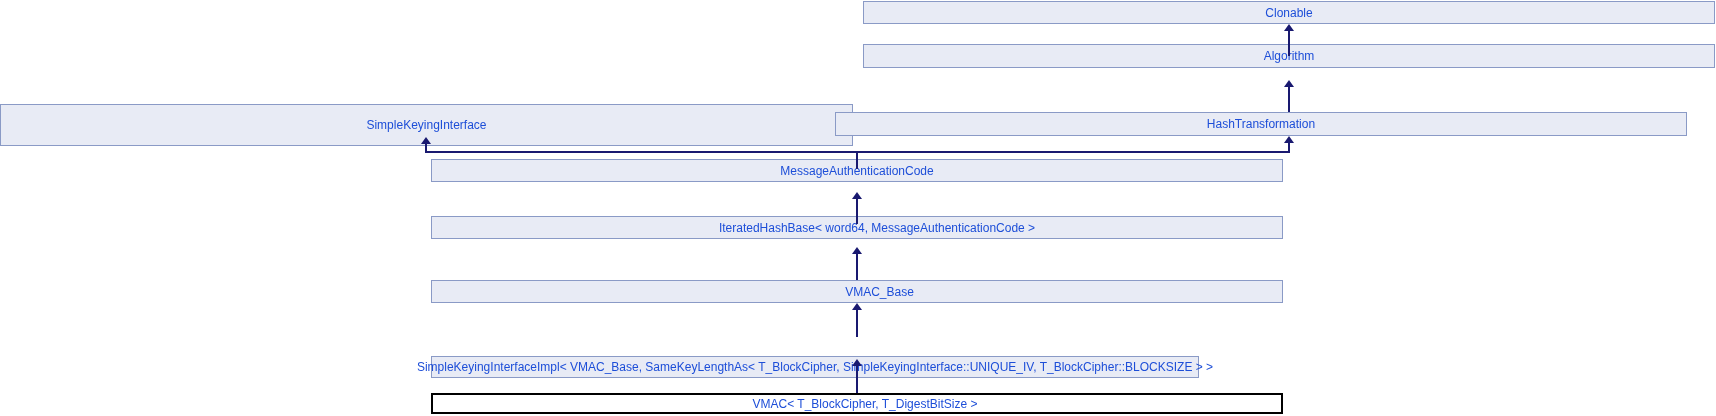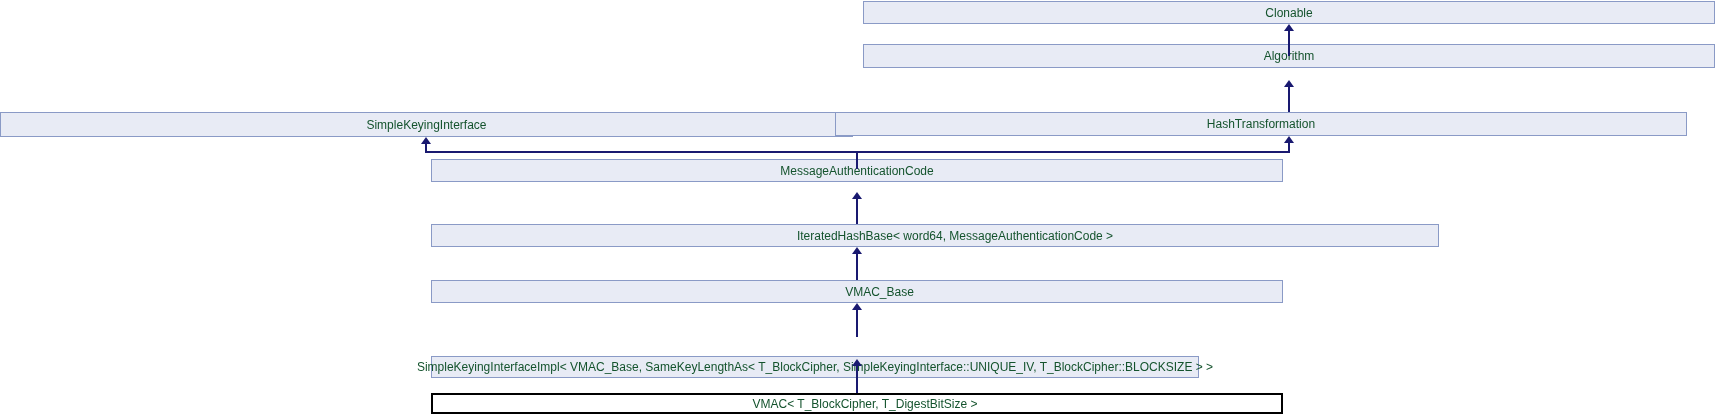--- a/index.html
+++ b/index.html
@@ -8,21 +8,21 @@
     --arrow:#191970;
     --highlight-border:#000000;
   }
   html,body{margin:0;padding:0;background:#ffffff;}
   #canvas{
     position:relative;
     width:1716px;height:416px;
     background:#ffffff;
     font-family:"Liberation Sans", sans-serif;
     font-size:12px;
-    color:#14532d;
+    color:#1d4ed8;
     overflow:hidden;
   }
   .node{
     position:absolute;
     box-sizing:border-box;
     background:var(--node-fill);
     border:1px solid var(--node-border);
     display:flex;
     align-items:center;
     justify-content:center;
@@ -39,24 +39,24 @@
   .hline{position:absolute;height:2px;background:var(--arrow);}
   .arrowhead{
     position:absolute;width:0;height:0;
     border-left:5px solid transparent;
     border-right:5px solid transparent;
     border-bottom:7px solid var(--arrow);
   }
   
   #n-clonable {left:863px;top:1px;  width:852px;height:23px;}
   #n-algorithm{left:863px;top:44px; width:852px;height:24px;}
-  #n-ski      {left:0px;  top:112px;width:853px;height:25px;}
+  #n-ski      {left:0px;  top:104px;width:853px;height:42px;}
   #n-hash     {left:835px;top:112px;width:852px;height:24px;}
   #n-mac      {left:431px;top:159px;width:852px;height:23px;}
-  #n-ihb      {left:431px;top:224px;width:1008px;height:23px;padding-left:40px;}
+  #n-ihb      {left:431px;top:216px;width:852px;height:23px;padding-left:40px;}
   #n-vmacbase {left:431px;top:280px;width:852px;height:23px;padding-left:45px;}
   #n-skii     {left:431px;top:356px;width:768px;height:22px;}
   #n-vmac     {left:431px;top:393px;width:852px;height:21px;}
 </style>
 </head>
 <body>
 
 <div id="canvas">
 
   <div class="node" id="n-clonable">Clonable</div>

